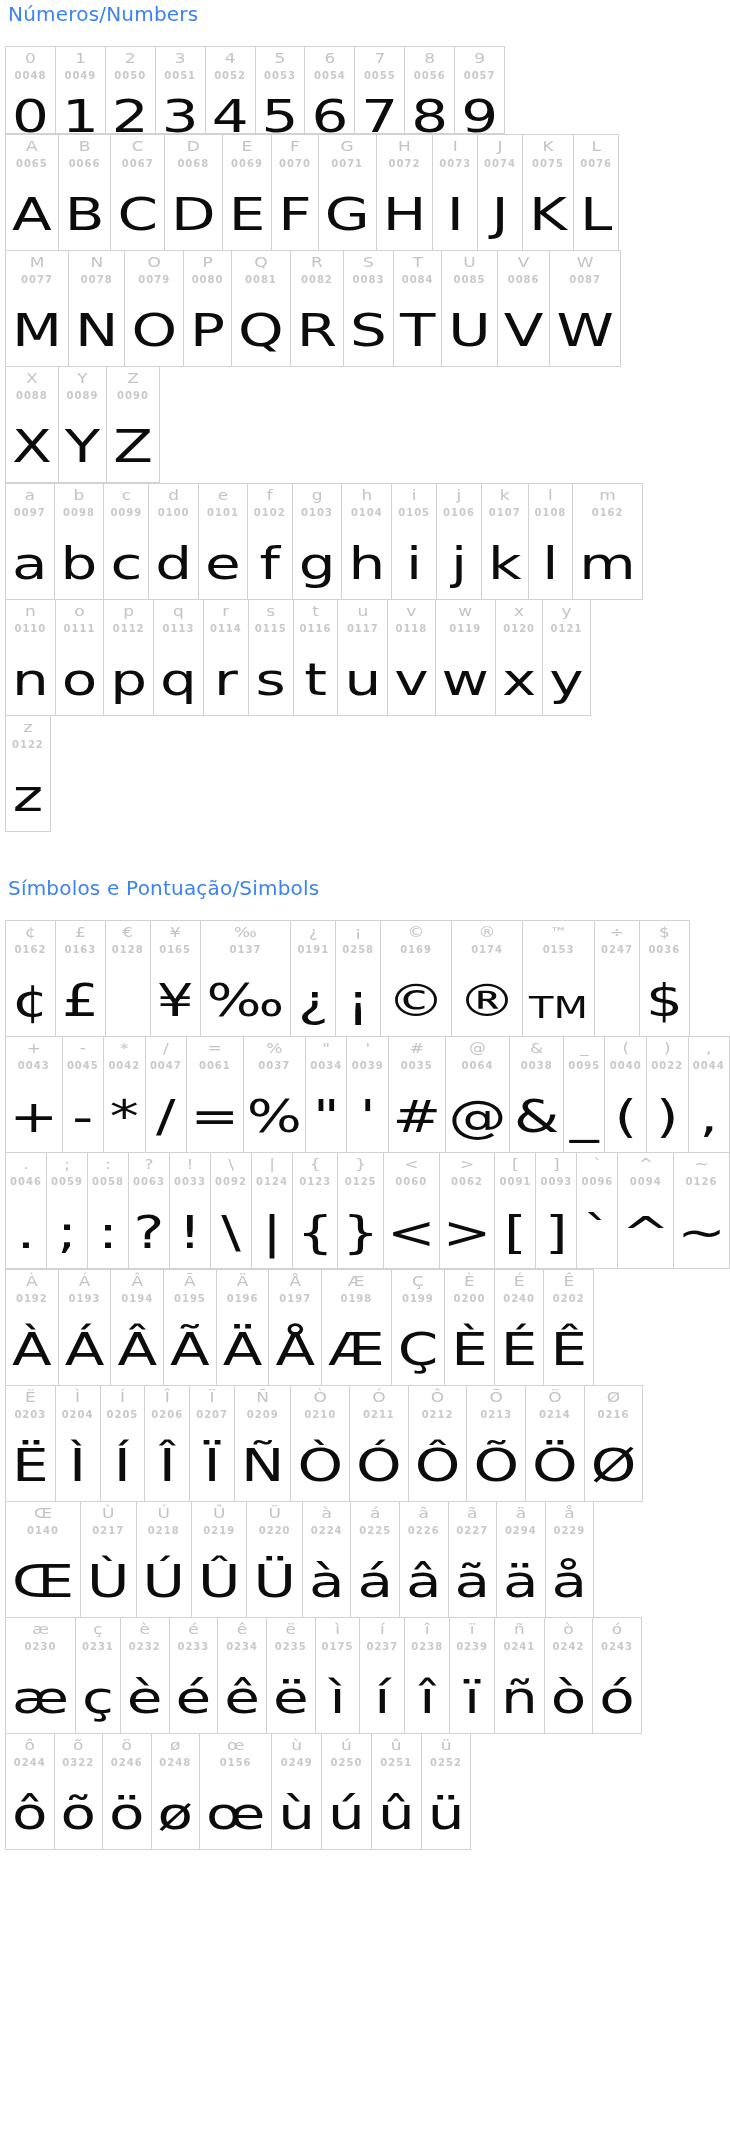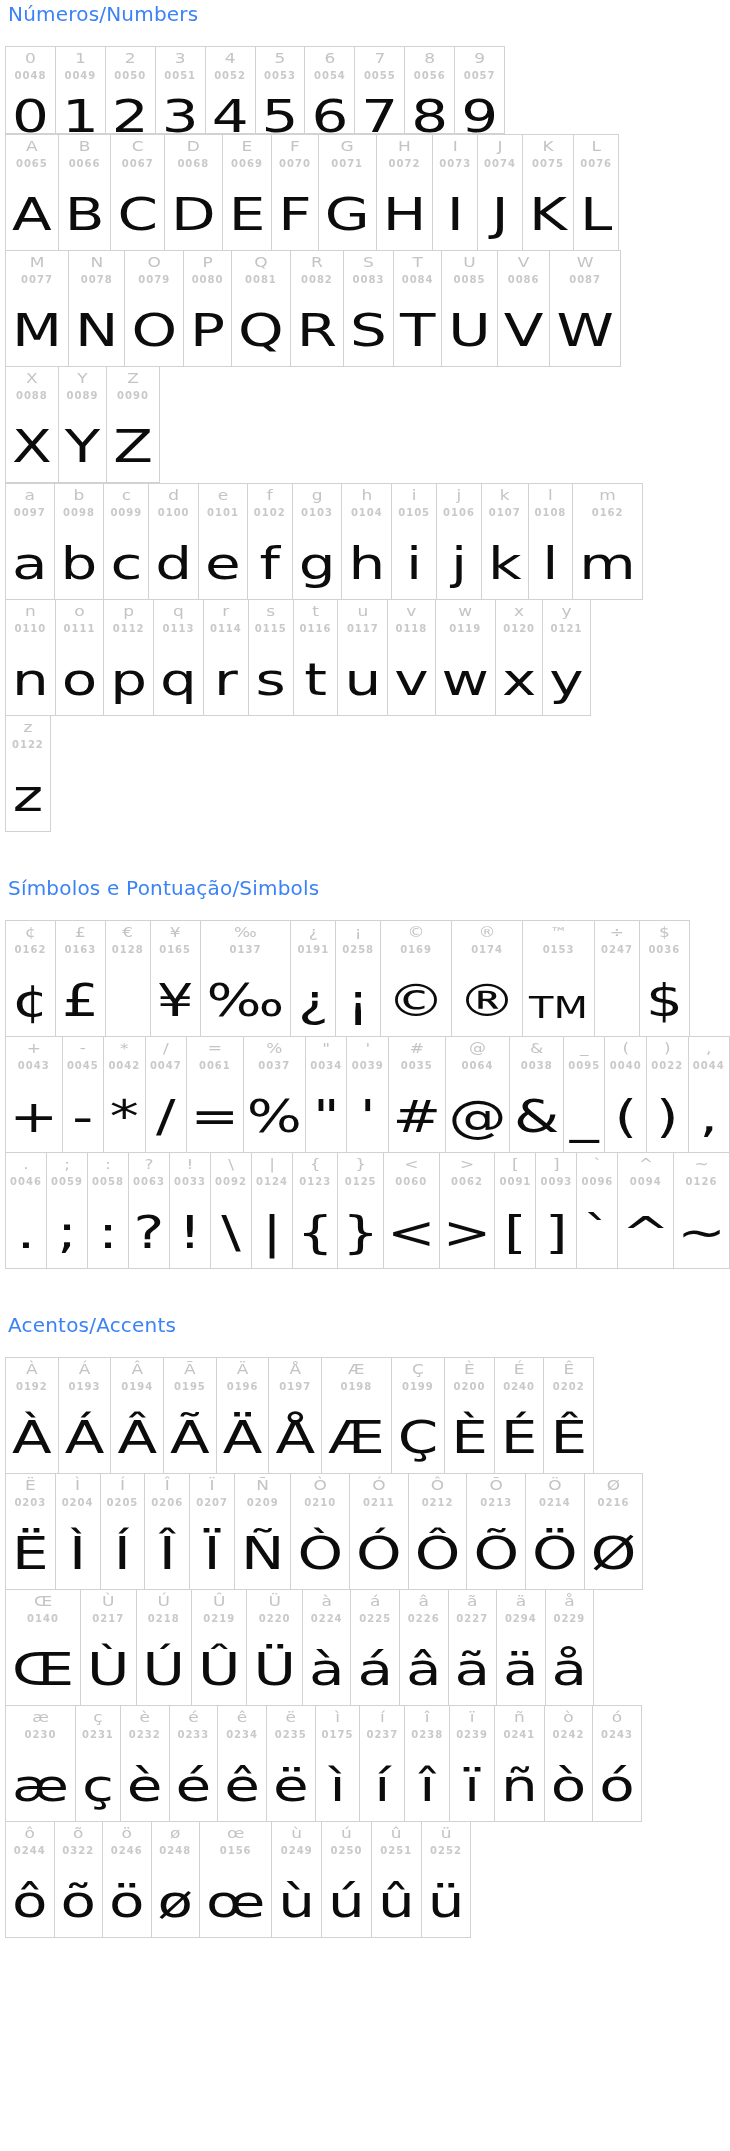--- a/index.html
+++ b/index.html
@@ -841,21 +841,20 @@
             <span class="glyph-label">~</span>
             <span class="glyph-code">0126</span>
             <div class="glyph-area">
               <span class="glyph">~</span>
             </div>
           </div>
         </div>
       </div>
     </section>
     <section class="charmap-section">
-      <h2 class="section-title">Acentos/Accents</h2>
       <div class="glyph-grid">
         <div class="glyph-row">
           <div class="glyph-cell">
             <span class="glyph-label">À</span>
             <span class="glyph-code">0192</span>
             <div class="glyph-area">
               <span class="glyph">À</span>
             </div>
           </div>
           <div class="glyph-cell">

